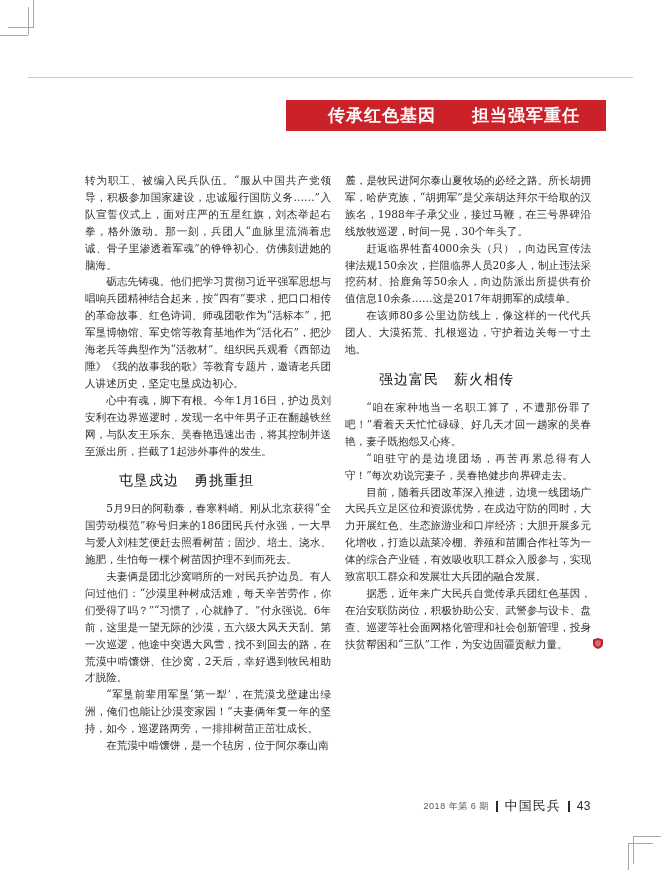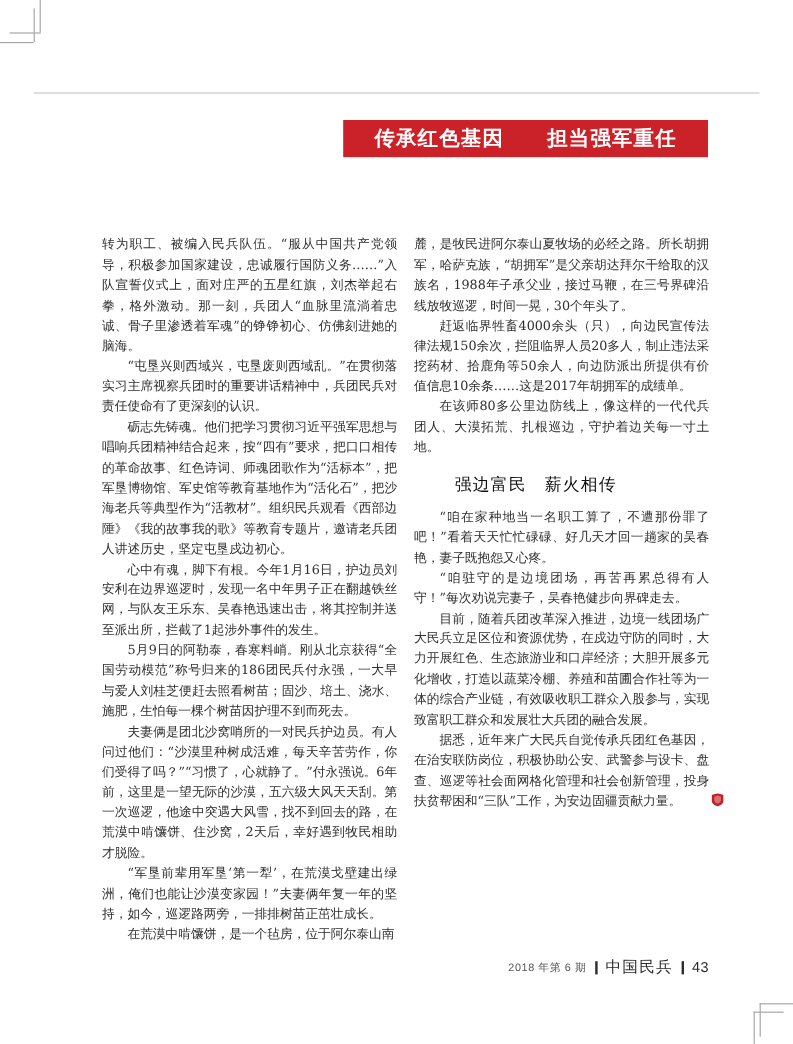--- a/index.html
+++ b/index.html
@@ -18,21 +18,21 @@
     position:absolute;left:286px;top:100px;width:304px;height:31px;
     display:flex;align-items:center;justify-content:center;
   }
   .banner-text{
     color:#ffffff;font-weight:bold;font-size:17px;letter-spacing:1px;
     font-family:"Liberation Sans","DejaVu Sans",sans-serif;
     white-space:nowrap;
   }
   
   .columns{
-    position:absolute;left:85px;top:196px;width:506px;
+    position:absolute;left:85px;top:172px;width:506px;
     display:flex;gap:14px;
   }
   .col{width:246px;}
   .col p{
     margin:0;
     font-size:10.6px;
     line-height:16.9px;
     color:#2e2e2e;
     text-align:justify;
     text-indent:2em;
@@ -72,30 +72,30 @@
   <div class="mark" style="left:33px;top:0;width:1px;height:27px;"></div>
   <div class="mark" style="left:8px;top:27px;width:26px;height:1px;"></div>
   <div class="mark" style="left:28px;top:7px;width:1px;height:28px;"></div>
   <div class="mark" style="left:0;top:35px;width:28px;height:1px;"></div>
   <div class="mark" style="left:628px;top:843px;width:1px;height:27px;"></div>
   <div class="mark" style="left:628px;top:843px;width:25px;height:1px;"></div>
   <div class="mark" style="left:633px;top:836px;width:1px;height:28px;"></div>
   <div class="mark" style="left:633px;top:836px;width:28px;height:1px;"></div>
   <div class="trim-line"></div>
 
-  <div class="banner" style="background: rgb(203, 33, 40);">
+  <div class="banner" style="background: rgb(203, 33, 40); padding-left: 16px;">
     <span class="banner-text">传承红色基因　　担当强军重任</span>
   </div>
 
   <div class="columns">
     <div class="col">
       <p class="noindent">转为职工、被编入民兵队伍。“服从中国共产党领导，积极参加国家建设，忠诚履行国防义务……”入队宣誓仪式上，面对庄严的五星红旗，刘杰举起右拳，格外激动。那一刻，兵团人“血脉里流淌着忠诚、骨子里渗透着军魂”的铮铮初心、仿佛刻进她的脑海。</p>
-      <p>“屯垦兴则西域兴，屯垦废则西域乱。”在贯彻落实习主席视察兵团时的重要讲话精神中，兵团民兵对责任使命有了更深刻的认识。</p>
       <p>砺志先铸魂。他们把学习贯彻习近平强军思想与唱响兵团精神结合起来，按“四有”要求，把口口相传的革命故事、红色诗词、师魂团歌作为“活标本”，把军垦博物馆、军史馆等教育基地作为“活化石”，把沙海老兵等典型作为“活教材”。组织民兵观看《西部边陲》《我的故事我的歌》等教育专题片，邀请老兵团人讲述历史，坚定屯垦戍边初心。</p>
       <p>心中有魂，脚下有根。今年1月16日，护边员刘安利在边界巡逻时，发现一名中年男子正在翻越铁丝网，与队友王乐东、吴春艳迅速出击，将其控制并送至派出所，拦截了1起涉外事件的发生。</p>
+      <h3>屯垦戍边　勇挑重担</h3>
       <p>5月9日的阿勒泰，春寒料峭。刚从北京获得“全国劳动模范”称号归来的186团民兵付永强，一大早与爱人刘桂芝便赶去照看树苗；固沙、培土、浇水、施肥，生怕每一棵个树苗因护理不到而死去。</p>
       <p>夫妻俩是团北沙窝哨所的一对民兵护边员。有人问过他们：“沙漠里种树成活难，每天辛苦劳作，你们受得了吗？”“习惯了，心就静了。”付永强说。6年前，这里是一望无际的沙漠，五六级大风天天刮。第一次巡逻，他途中突遇大风雪，找不到回去的路，在荒漠中啃馕饼、住沙窝，2天后，幸好遇到牧民相助才脱险。</p>
       <p>“军垦前辈用军垦‘第一犁’，在荒漠戈壁建出绿洲，俺们也能让沙漠变家园！”夫妻俩年复一年的坚持，如今，巡逻路两旁，一排排树苗正茁壮成长。</p>
       <p>在荒漠中啃馕饼，是一个毡房，位于阿尔泰山南</p>
     </div>
     <div class="col">
       <p class="noindent">麓，是牧民进阿尔泰山夏牧场的必经之路。所长胡拥军，哈萨克族，“胡拥军”是父亲胡达拜尔干给取的汉族名，1988年子承父业，接过马鞭，在三号界碑沿线放牧巡逻，时间一晃，30个年头了。</p>
       <p>赶返临界牲畜4000余头（只），向边民宣传法律法规150余次，拦阻临界人员20多人，制止违法采挖药材、拾鹿角等50余人，向边防派出所提供有价值信息10余条……这是2017年胡拥军的成绩单。</p>
       <p>在该师80多公里边防线上，像这样的一代代兵团人、大漠拓荒、扎根巡边，守护着边关每一寸土地。</p>
       <h3>强边富民　薪火相传</h3>

